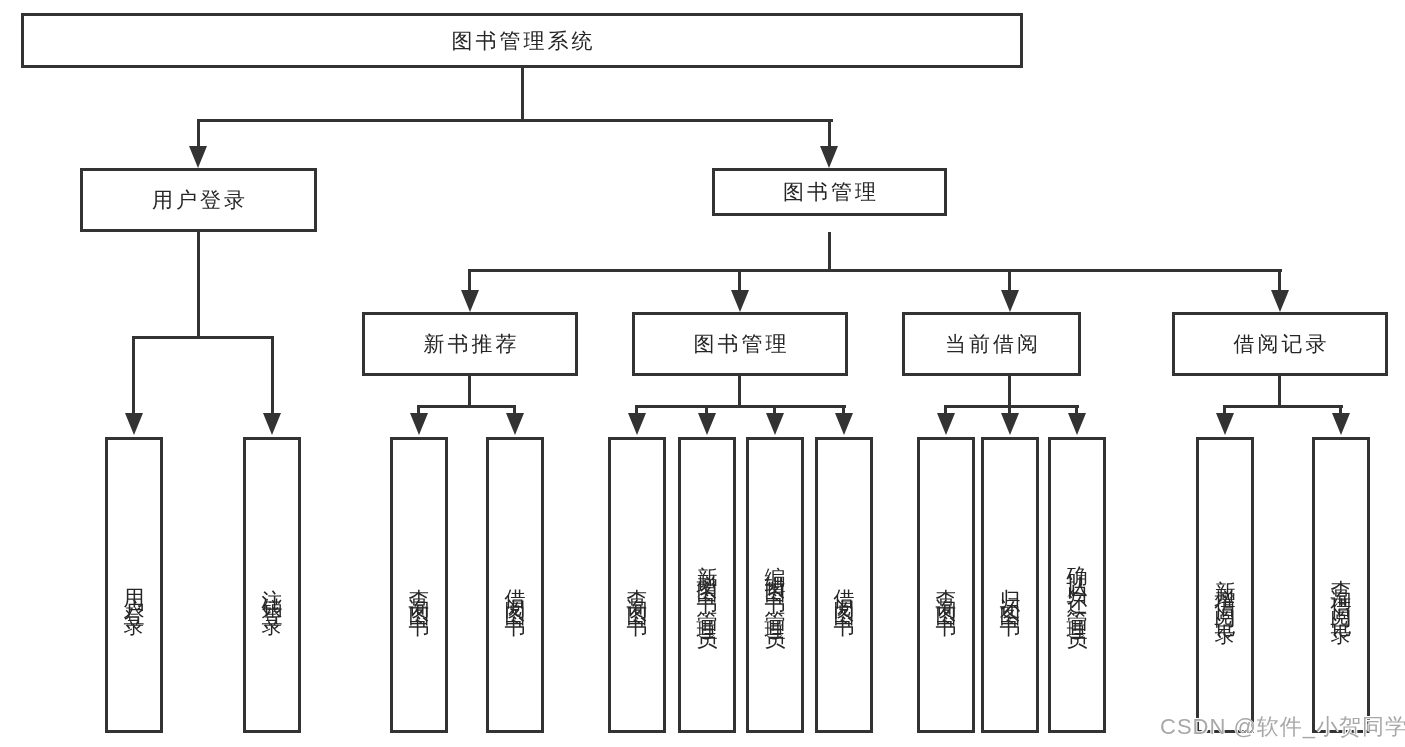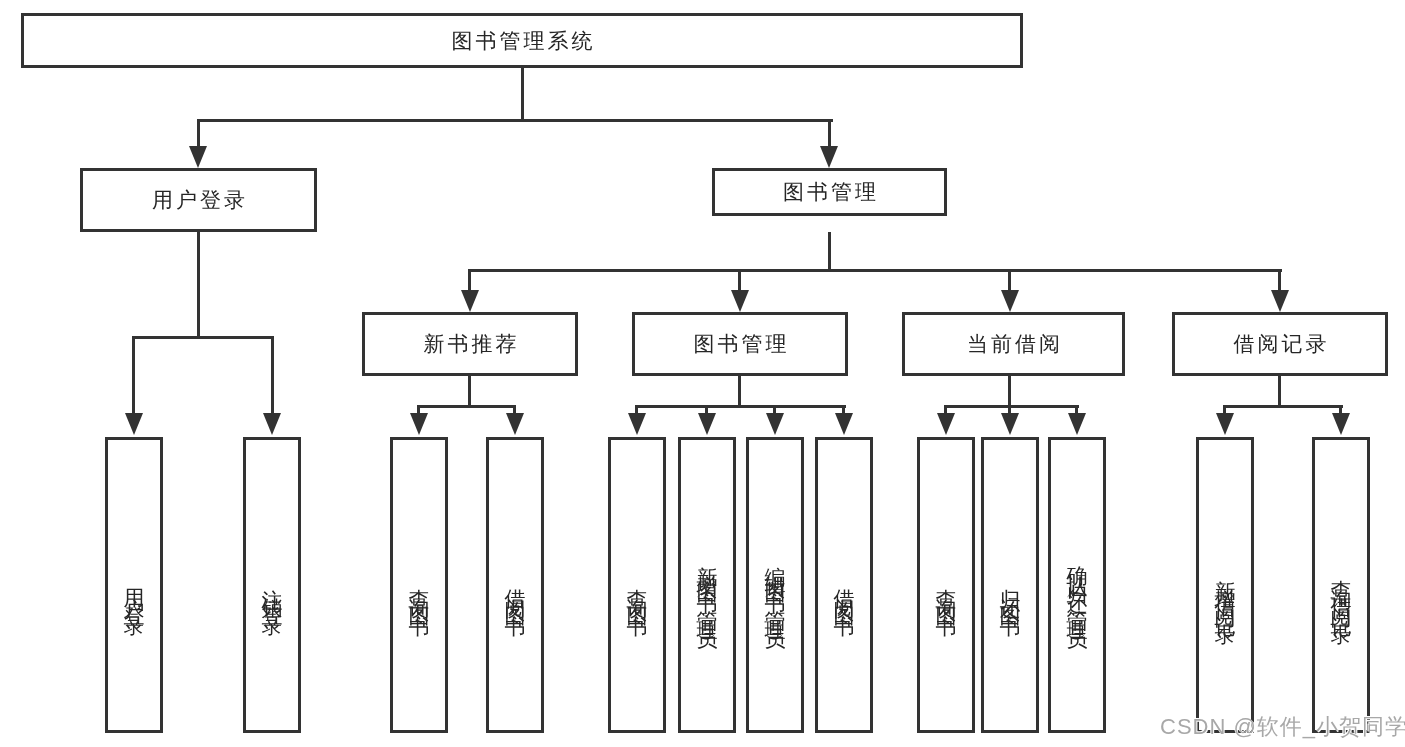--- a/index.html
+++ b/index.html
@@ -94,21 +94,21 @@
   <div class="arrow" style="left:1001px;top:290px;"></div>
   <div class="vline" style="left:1278px;top:269px;height:26px;"></div>
   <div class="arrow" style="left:1271px;top:290px;"></div>
 
   <div class="box hnode" style="left:362px;top:312px;width:216px;height:64px;">
     <span class="lbl">新书推荐</span>
   </div>
   <div class="box hnode" style="left:632px;top:312px;width:216px;height:64px;">
     <span class="lbl">图书管理</span>
   </div>
-  <div class="box hnode" style="left:902px;top:312px;width:223px;height:64px;">
+  <div class="box hnode" style="left:902px;top:312px;width:179px;height:64px;">
     <span class="lbl">当前借阅</span>
   </div>
   <div class="box hnode" style="left:1172px;top:312px;width:216px;height:64px;">
     <span class="lbl">借阅记录</span>
   </div>
 
   <div class="vline" style="left:468px;top:376px;height:31px;"></div>
   <div class="hline" style="left:417px;top:405px;width:99px;"></div>
   <div class="vline" style="left:417px;top:405px;height:20px;"></div>
   <div class="arrow" style="left:410px;top:413px;"></div>

